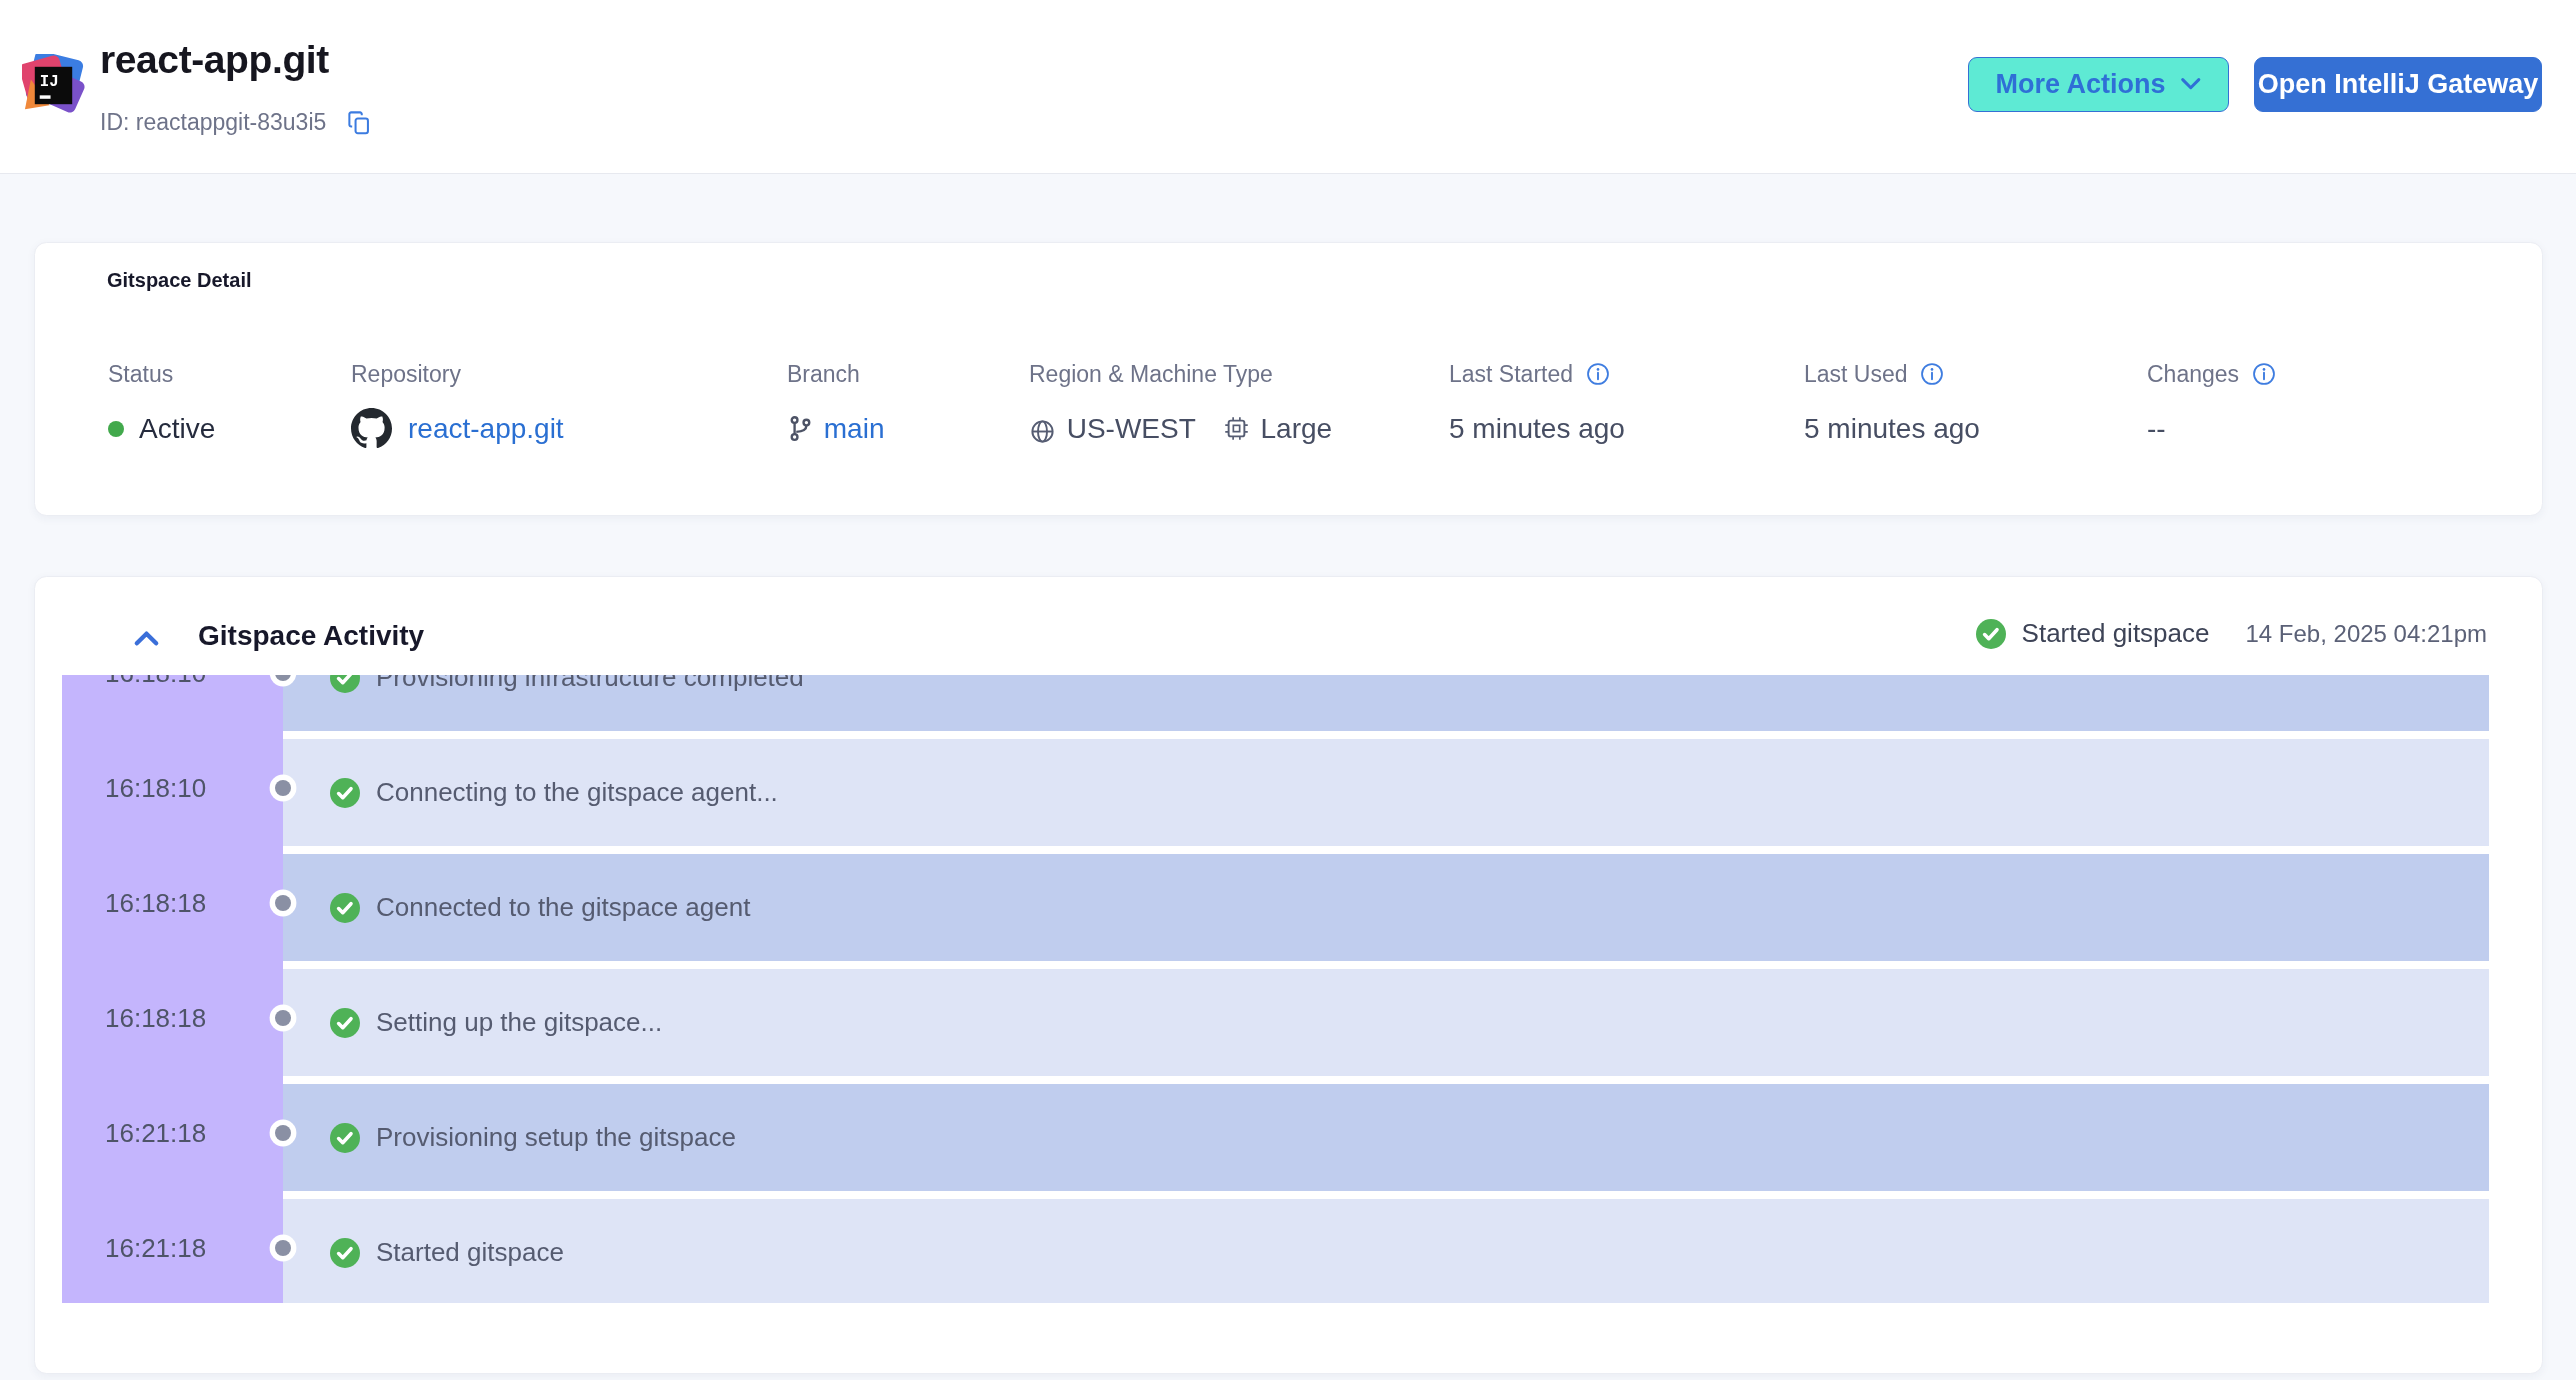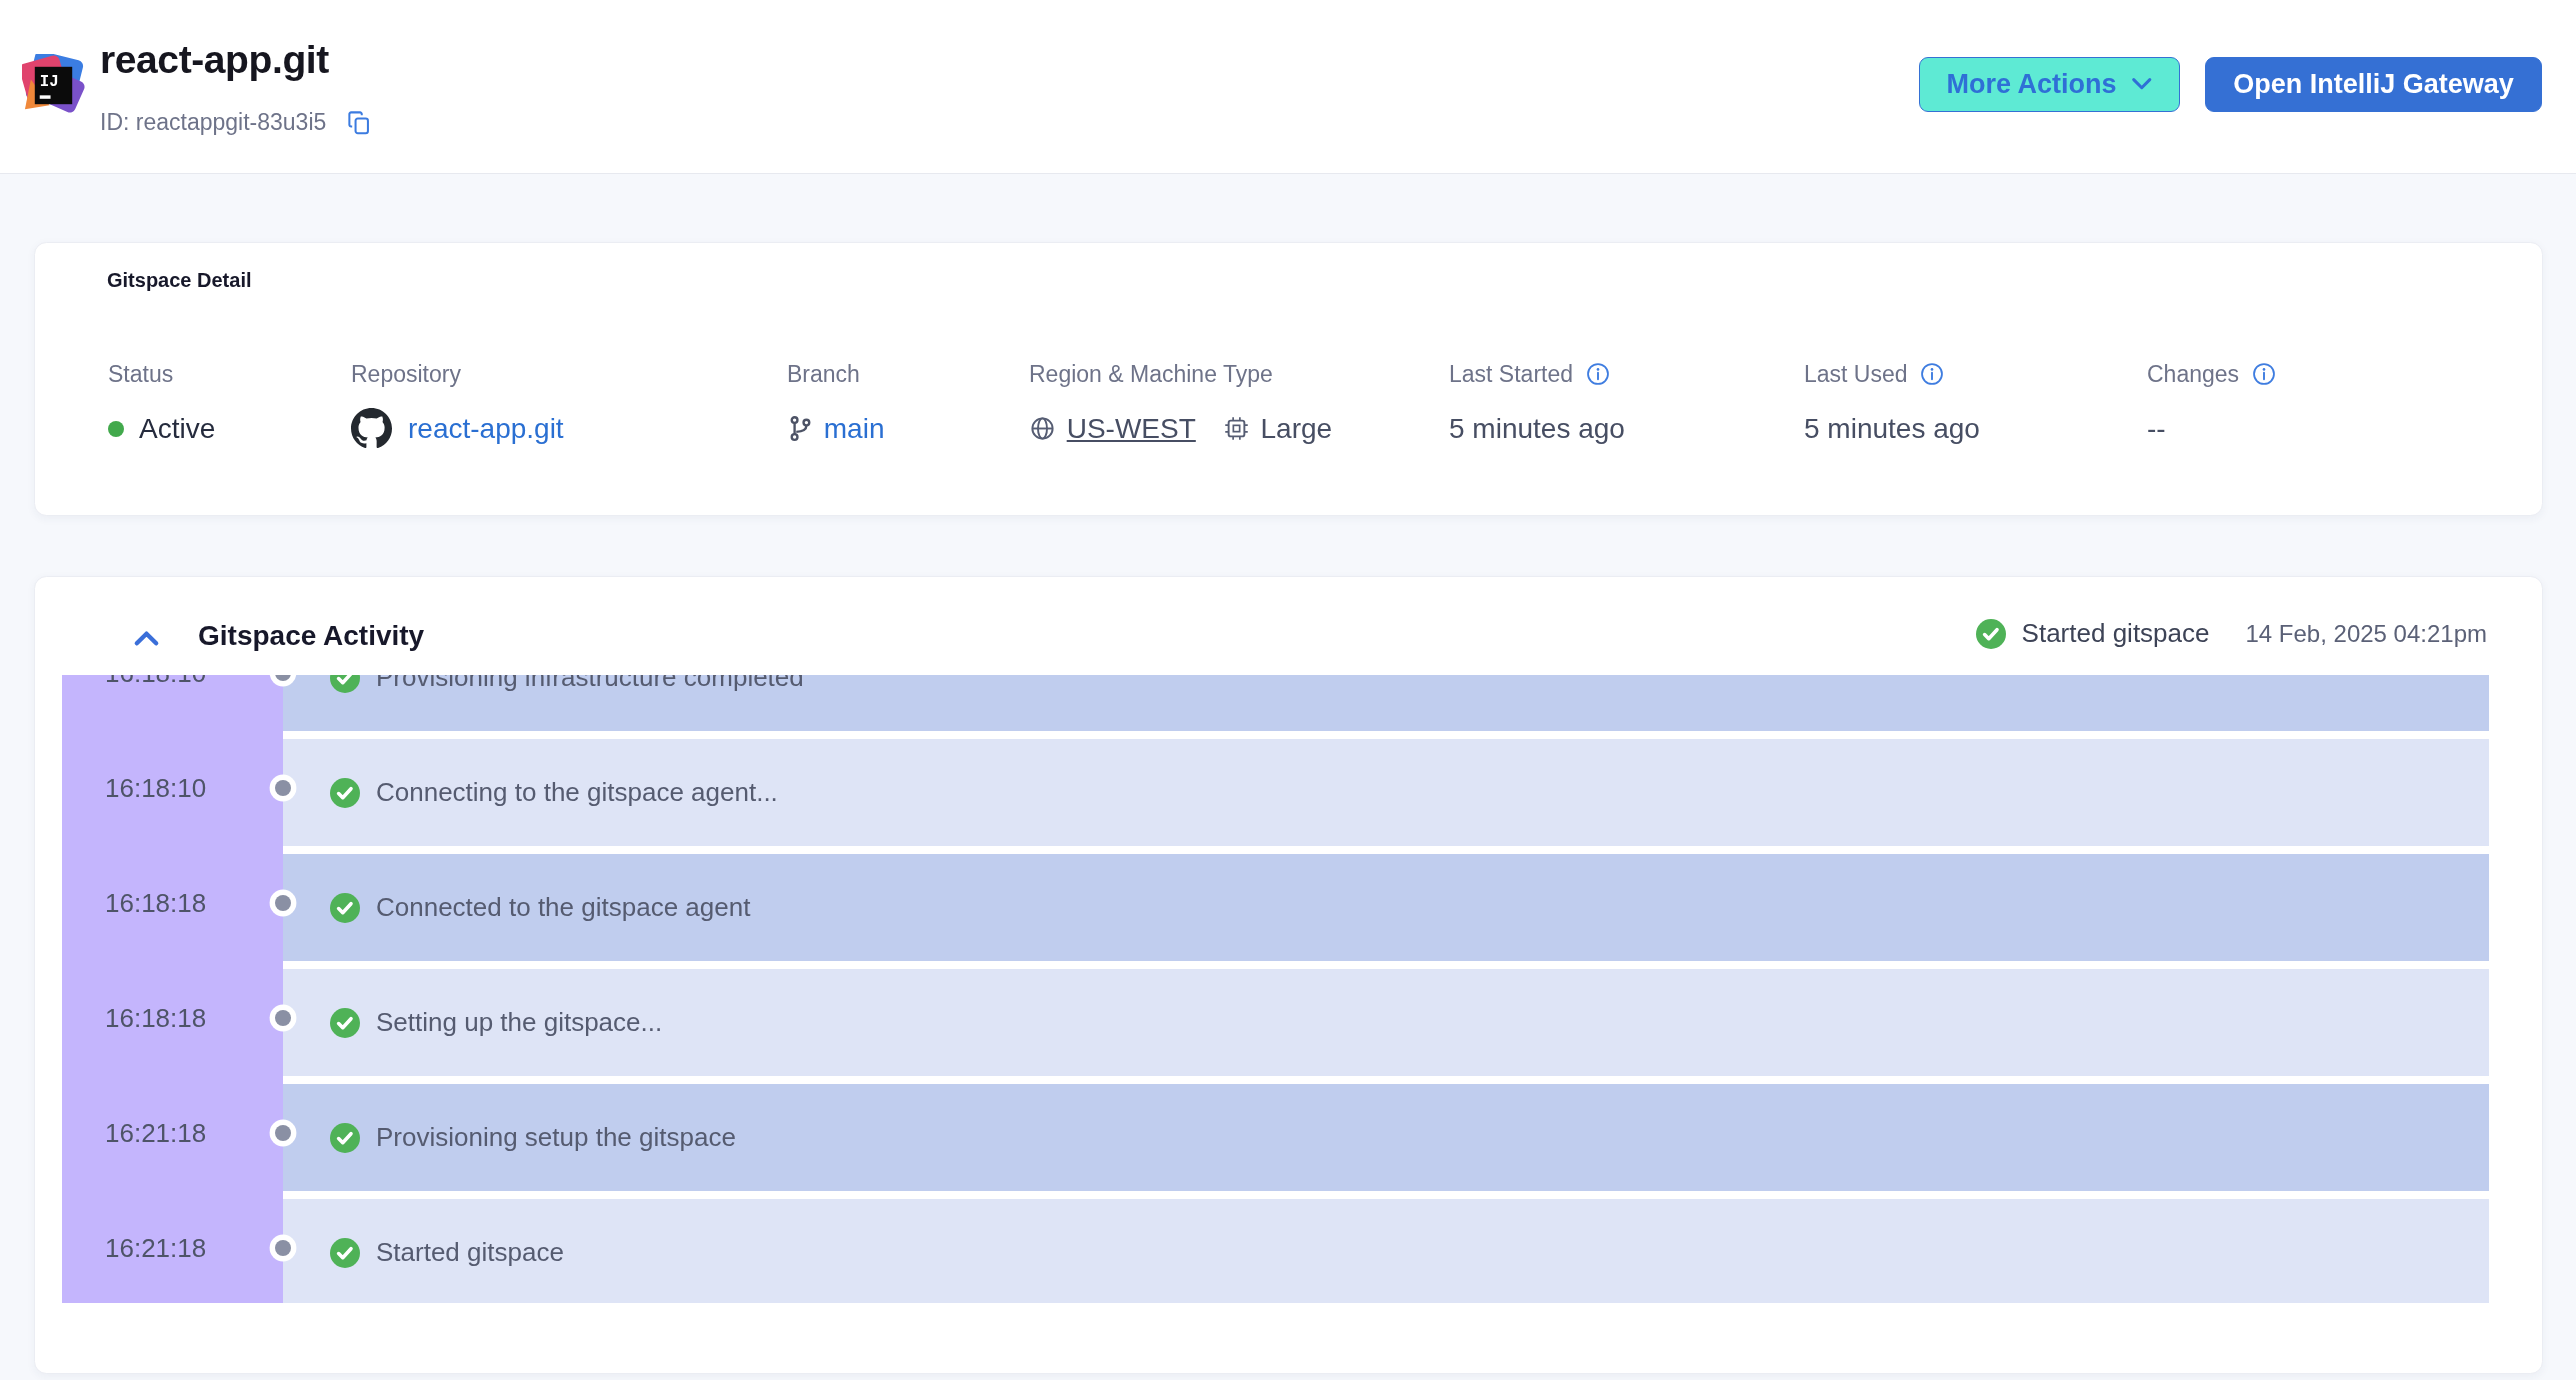--- a/index.html
+++ b/index.html
@@ -21,21 +21,21 @@
   .title-wrap { position: absolute; left: 100px; top: 38px; }
   .page-title { font-size: 39px; font-weight: 800; color: #16161f; letter-spacing: -0.4px; }
   .id-row { margin-top: 27px; display: flex; align-items: center; gap: 20px;
             font-size: 23px; color: #6e7389; }
   .copy-btn { width: 27px; height: 27px; cursor: pointer; display: inline-flex; }
 
   .header-actions { position: absolute; right: 34px; top: 57px; display: flex; gap: 25px; }
   .btn { height: 55px; border-radius: 9px; display: inline-flex; align-items: center;
          justify-content: center; gap: 14.3px; font-size: 27px; font-weight: 700; cursor: pointer; }
   .btn-secondary { width: 261px; background: #5eead4; border: 1.8px solid #3570d4; color: #2f6fd6; }
-  .btn-primary { width: 337px; background: #3570d4; border: 1.8px solid #3570d4; color: #ffffff; text-align: center; }
+  .btn-primary { width: 288px; background: #3570d4; border: 1.8px solid #3570d4; color: #ffffff; text-align: center; }
 
   
   .card {
     position: absolute; left: 34px; width: 2509px; background: #ffffff;
     border: 0.9px solid #ebedf3; border-radius: 12.5px;
     box-shadow: 0 2.7px 9px rgba(30,50,90,0.05);
   }
   .card-detail { top: 242px; height: 274px; }
   .card-activity { top: 576px; height: 798px; }
 
@@ -45,21 +45,21 @@
   .field { position: absolute; top: 116px; }
   .field-label { display: flex; align-items: center; gap: 12.5px; font-size: 23px; color: #6e7389; height: 30px; }
   .field-value { margin-top: 18px; display: flex; align-items: center; font-size: 28px; color: #252b3d; height: 43px; }
   .status-dot { width: 16px; height: 16px; border-radius: 50%; background: #42a94c; margin-right: 15px; }
   .gh-icon { width: 41px; height: 41px; margin-right: 16px; }
   .link { color: #2a6fd2; cursor: pointer; }
   .branch-glyph { width: 27px; height: 27px; margin-right: 9.8px; }
   .meta-icon { width: 27px; height: 27px; margin-right: 10.7px; }
   .muted-value { color: #474e63; }
   .machine-group { display: flex; align-items: center; margin-left: 27px; }
-  .region-group { display: flex; align-items: center; text-decoration: underline; }
+  .region-group { display: flex; align-items: flex-end; }
   .info-icon { width: 24px; height: 24px; cursor: pointer; display: inline-flex; }
 
   
   .collapse-chevron { position: absolute; left: 97px; top: 47px; width: 29px; height: 29px; cursor: pointer; }
   .act-title { position: absolute; left: 163px; top: 43px; font-size: 28px; font-weight: 800; color: #17182a; }
   .act-status { position: absolute; right: 55px; top: 41px; display: flex; align-items: center; }
   .badge-check { width: 30px; height: 30px; margin-right: 16px; }
   .badge-label { font-size: 26px; color: #3d4356; }
   .act-date { font-size: 24px; color: #5b6177; margin-left: 36px; }
 

